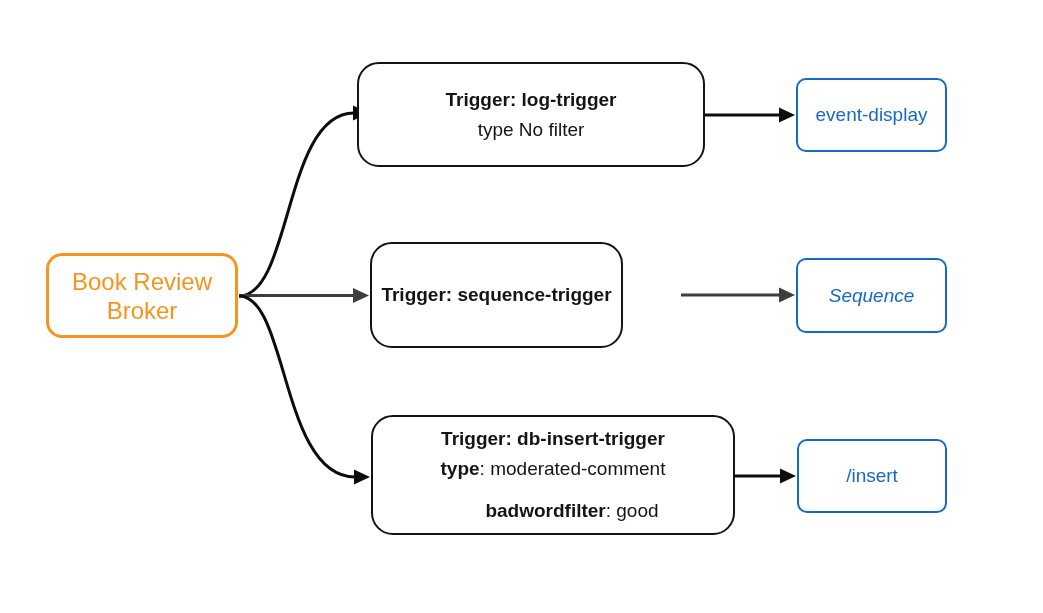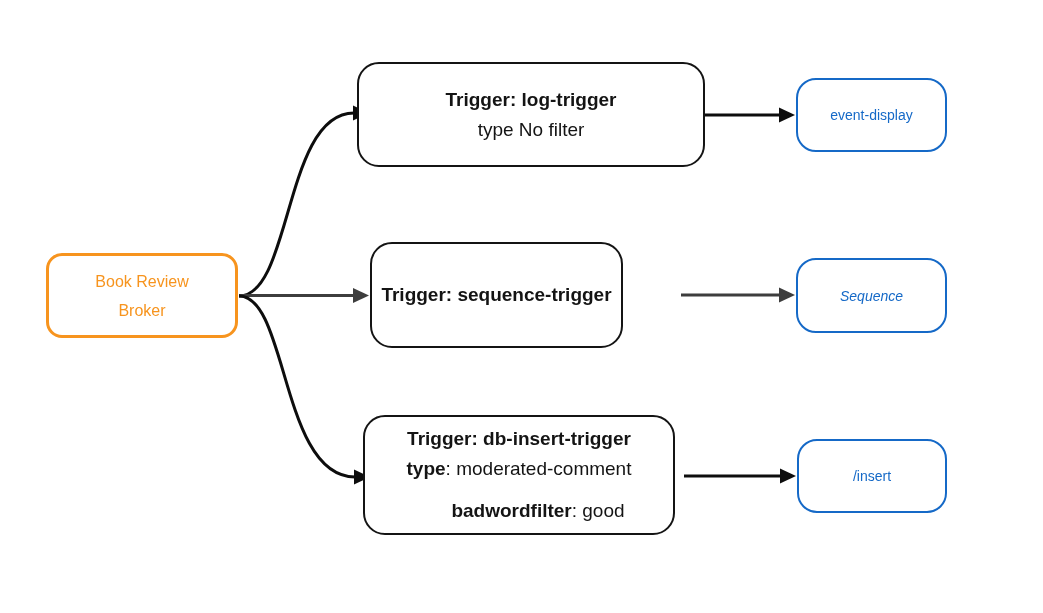--- a/index.html
+++ b/index.html
@@ -30,38 +30,38 @@
     display:flex;flex-direction:column;
     align-items:center;justify-content:center;
     text-align:center;
     background:#fff;
   }
   .node-broker{
     left:46px;top:253px;width:192px;height:85px;
     border:3px solid var(--broker-accent);
     border-radius:16px;
     color:var(--broker-accent);
-    font-size:16px;line-height:29px;
+    font-size:24px;line-height:29px;
   }
   .node-trigger{
     border:2.8px solid var(--trigger-ink);
     border-radius:22px;
     color:var(--trigger-ink);
     font-size:19px;line-height:30px;
   }
   .node-trigger .b{font-weight:700;}
   .trigger-log{left:357px;top:62px;width:348px;height:105px;}
   .trigger-sequence{left:370px;top:242px;width:253px;height:106px;}
-  .trigger-db{left:363px;top:415px;width:312px;height:120px;}
+  .trigger-db{left:371px;top:415px;width:364px;height:120px;}
   .trigger-db .attr2{padding-left:38px;margin-top:12px;}
   .node-sink{
     border:2.8px solid var(--sink-accent);
-    border-radius:20px;
+    border-radius:10px;
     color:var(--sink-accent);
-    font-size:14px;line-height:28px;
+    font-size:19px;line-height:28px;
   }
   .sink-event{left:796px;top:78px;width:151px;height:74px;}
   .sink-seq{left:796px;top:258px;width:151px;height:75px;font-style:italic;}
   .sink-node{left:797px;top:439px;width:150px;height:74px;}
 </style>
 </head>
 <body>
 
 <div class="canvas">
 

